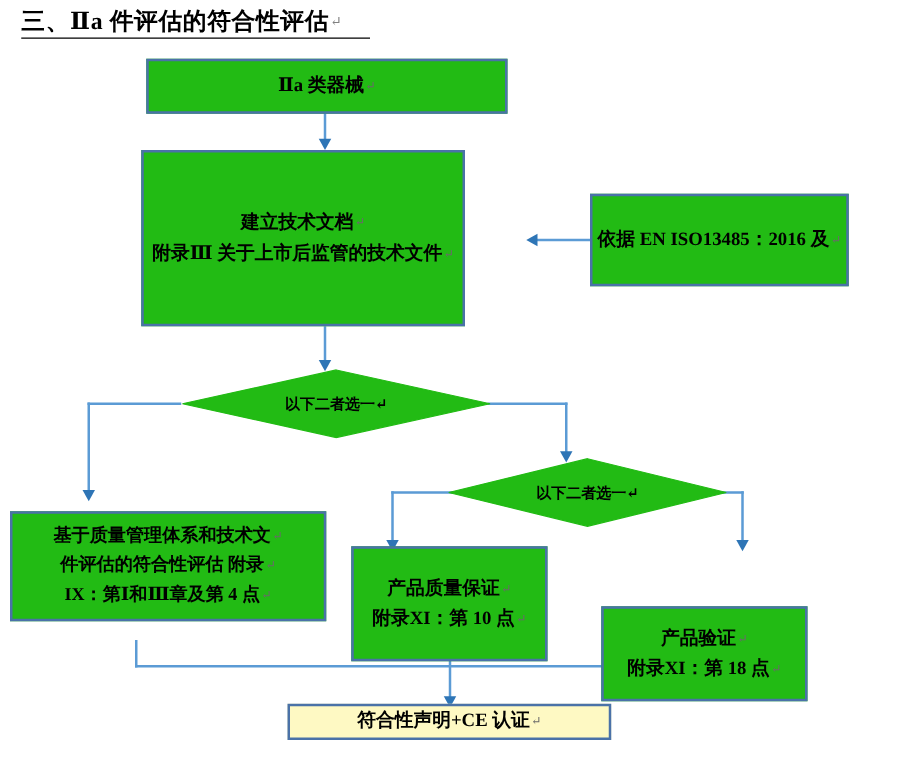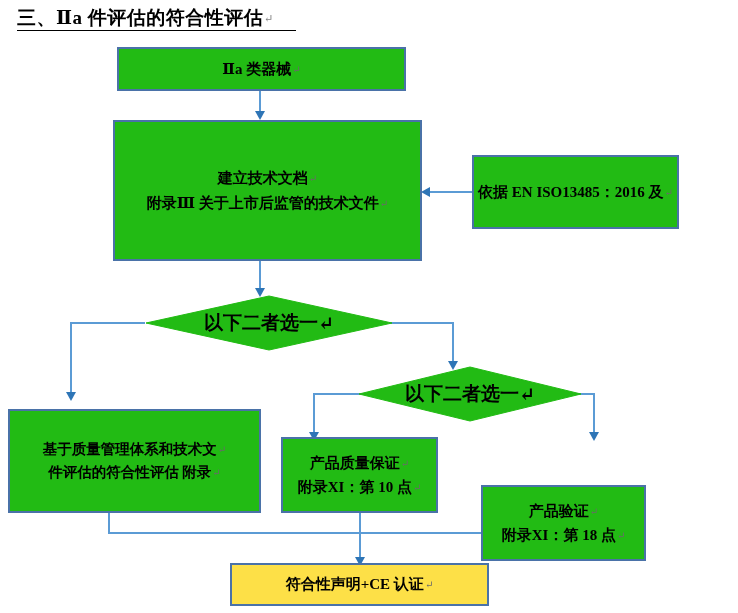--- a/index.html
+++ b/index.html
@@ -87,21 +87,21 @@
   }
   .diamond .dlabel {
     position: absolute;
     left: 0; top: 0;
     width: 100%;
     height: 100%;
     display: flex;
     align-items: center;
     justify-content: center;
     font-weight: bold;
-    font-size: 19px;
+    font-size: 12px;
     white-space: nowrap;
   }
   
   .conn {
     position: absolute;
     background: #5b9bd5;
     z-index: 1;
   }
   .conn.v { width: 2px; }
   .conn.h { height: 2px; }
@@ -158,21 +158,21 @@
   <div class="conn v" style="left: 108px; top: 512px; height: 22px; background: rgb(91, 155, 213);"></div>
   <div class="conn v" style="left: 573px; top: 512px; height: 22px; background: rgb(91, 155, 213);"></div>
   <div class="conn h" style="left: 108px; top: 532px; width: 467px; background: rgb(91, 155, 213);"></div>
   <div class="conn v" style="left: 359px; top: 512px; height: 48px; background: rgb(91, 155, 213);"></div>
   <div class="arrow down" style="left: 355px; top: 557px; border-top-color: rgb(46, 117, 182);"></div>
 
   <div class="node" style="left: 117px; top: 47px; width: 289px; height: 44px; background: rgb(34, 187, 20); border-color: rgb(74, 114, 168); color: rgb(0, 0, 0);">
     <span class="line">Ⅱa 类器械<span class="pilcrow">↵</span></span>
   </div>
 
-  <div class="node" style="left: 113px; top: 120px; width: 309px; height: 141px; background: rgb(34, 187, 20); border-color: rgb(74, 114, 168); color: rgb(0, 0, 0);">
+  <div class="node" style="left: 113px; top: 120px; width: 259px; height: 141px; background: rgb(34, 187, 20); border-color: rgb(74, 114, 168); color: rgb(0, 0, 0);">
     <span class="line">建立技术文档<span class="pilcrow">↵</span></span>
     <span class="line">附录Ⅲ 关于上市后监管的技术文件<span class="pilcrow">↵</span></span>
   </div>
 
   <div class="node" style="left: 472px; top: 155px; width: 207px; height: 74px; background: rgb(34, 187, 20); border-color: rgb(74, 114, 168); color: rgb(0, 0, 0);">
     <span class="line">依据 EN  ISO13485：2016 及<span class="pilcrow">↵</span></span>
   </div>
 
   <div class="diamond" style="left:145px; top:295px; width:248px; height:56px;">
     <svg width="248" height="56" viewBox="0 0 248 56">
@@ -181,32 +181,33 @@
     <div class="dlabel">以下二者选一<span class="pilcrow">↵</span></div>
   </div>
 
   <div class="diamond" style="left:358px; top:366px; width:224px; height:56px;">
     <svg width="224" height="56" viewBox="0 0 224 56">
       <polygon points="112,1 223,28 112,55 1,28" fill="#22bb14" stroke="#22bb14" stroke-width="1"></polygon>
     </svg>
     <div class="dlabel">以下二者选一<span class="pilcrow">↵</span></div>
   </div>
 
-  <div class="node" style="left: 8px; top: 409px; width: 253px; height: 104px; font-size: 14.5px; background: rgb(34, 187, 20); border-color: rgb(74, 114, 168); color: rgb(0, 0, 0);">
+  <div class="node" style="left: 8px; top: 409px; width: 253px; height: 88px; font-size: 14.5px; background: rgb(34, 187, 20); border-color: rgb(74, 114, 168); color: rgb(0, 0, 0);">
     <span class="line">基于质量管理体系和技术文<span class="pilcrow">↵</span></span>
     <span class="line">件评估的符合性评估   附录<span class="pilcrow">↵</span></span>
-  </div>
-
-  <div class="node" style="left: 281px; top: 437px; width: 157px; height: 76px; background: rgb(34, 187, 20); border-color: rgb(74, 114, 168); color: rgb(0, 0, 0);">
+    <span class="line">IX：第Ⅰ和Ⅲ章及第 4 点<span class="pilcrow">↵</span></span>
+  </div>
+
+  <div class="node" style="left: 281px; top: 437px; width: 157px; height: 92px; background: rgb(34, 187, 20); border-color: rgb(74, 114, 168); color: rgb(0, 0, 0);">
     <span class="line">产品质量保证<span class="pilcrow">↵</span></span>
     <span class="line">附录XI：第 10 点<span class="pilcrow">↵</span></span>
   </div>
 
   <div class="node" style="left: 481px; top: 437px; width: 165px; height: 76px; background: rgb(34, 187, 20); border-color: rgb(74, 114, 168); color: rgb(0, 0, 0); margin-top: 48px;">
     <span class="line">产品验证<span class="pilcrow">↵</span></span>
     <span class="line">附录XI：第 18 点<span class="pilcrow">↵</span></span>
   </div>
 
-  <div class="node" style="left: 230px; top: 563px; width: 259px; height: 43px; background: #fde047; border-color: rgb(74, 114, 168); color: rgb(0, 0, 0);">
+  <div class="node" style="left: 230px; top: 563px; width: 259px; height: 29px; background: #fef9c3; border-color: rgb(74, 114, 168); color: rgb(0, 0, 0);">
     <span class="line">符合性声明+CE 认证<span class="pilcrow">↵</span></span>
   </div>
 
 </div>
 
 </body></html>

